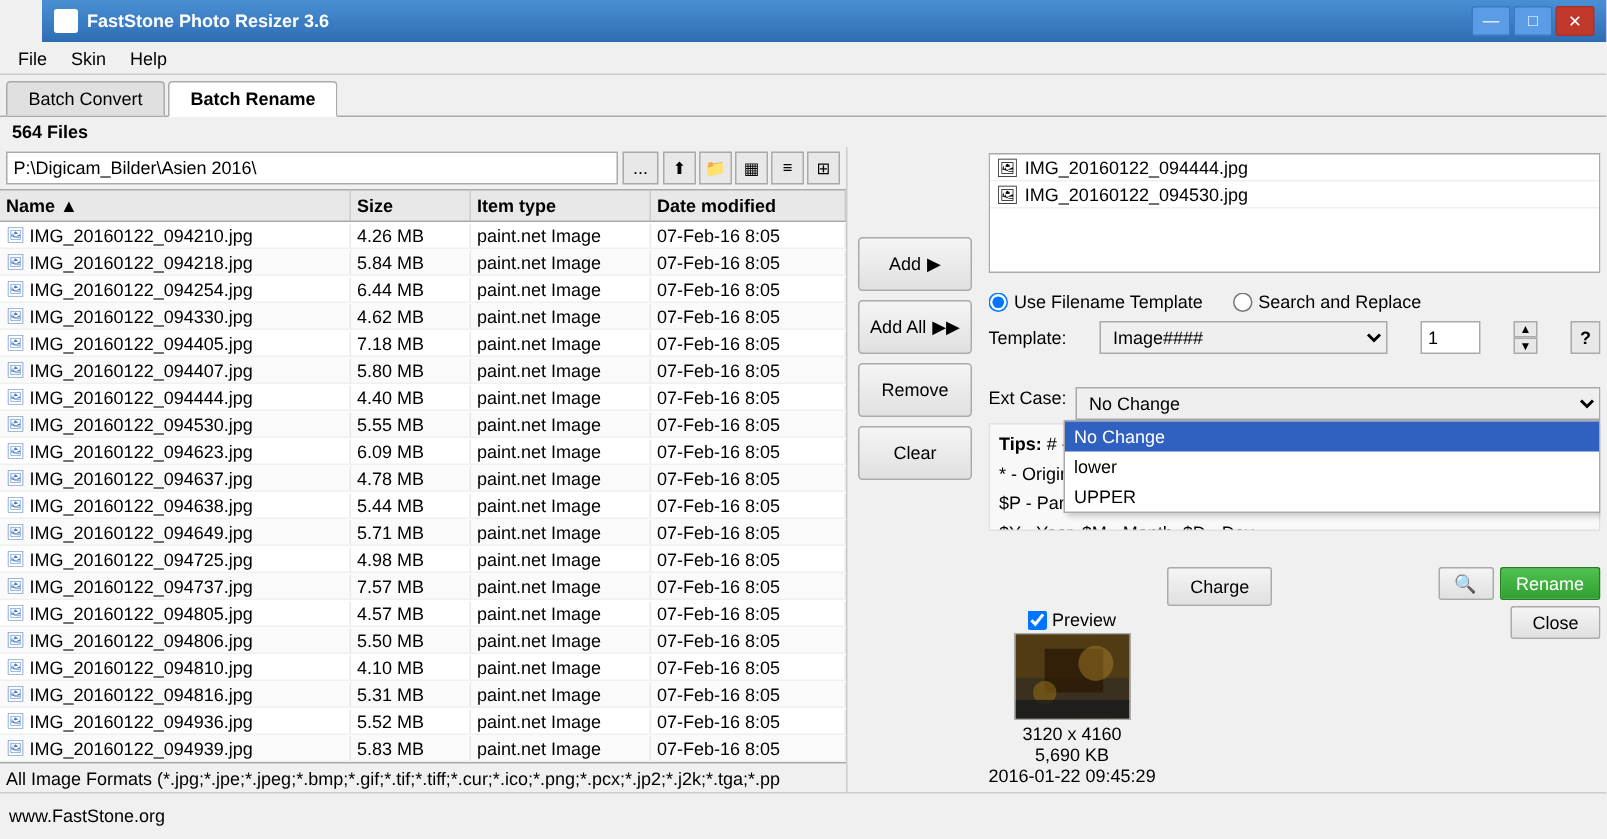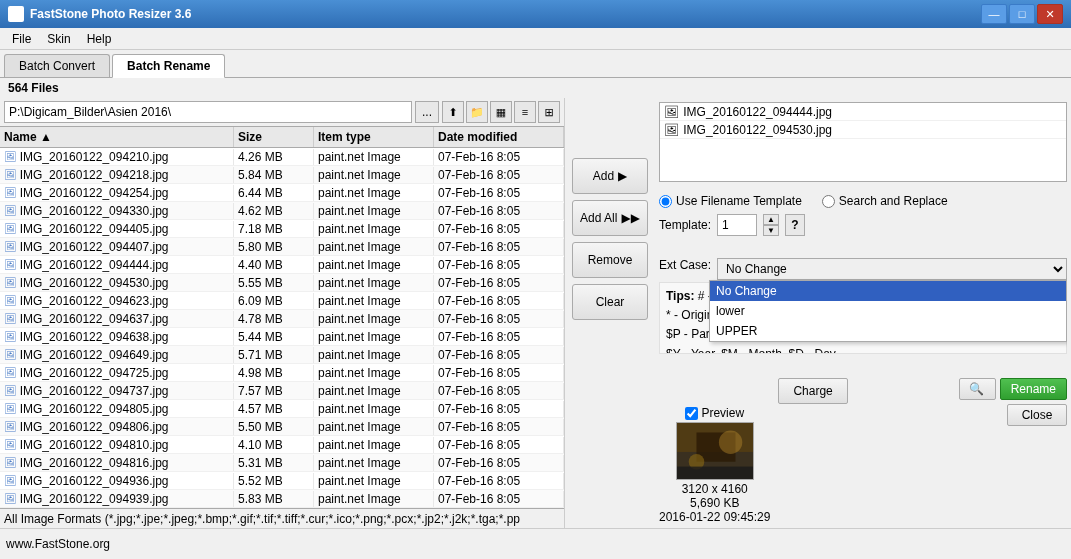--- a/index.html
+++ b/index.html
@@ -7,20 +7,21 @@
     
     
     .title-bar {
       background: linear-gradient(to bottom, #4a8fd4, #2e6db4);
       height: 28px;
       display: flex;
       align-items: center;
       padding: 4px 8px;
       color: white;
       user-select: none;
+      margin-left: 28px;
     }
     .title-bar-icon {
       width: 16px;
       height: 16px;
       margin-right: 6px;
       background: #fff;
       border-radius: 2px;
       display: flex; align-items: center; justify-content: center;
       font-size: 10px;
     }
@@ -280,21 +281,21 @@
       display: flex;
       align-items: center;
       gap: 4px;
       cursor: pointer;
     }
 
     
     .template-row {
       display: flex;
       align-items: center;
-      gap: 6px;
+      gap: 22px;
       margin-bottom: 4px;
     }
     .template-input {
       flex: 1;
       height: 22px;
       border: 1px solid #aaa;
       padding: 0 4px;
       font-size: 12px;
     }
     .template-num {
@@ -719,20 +720,23 @@
             <span>Use Filename Template</span>
           </label>
           <label class="radio-label">
             <input type="radio" name="rename-mode" style="">
             <span>Search and Replace</span>
           </label>
         </div>
 
         <div class="template-row">
           <span>Template:</span>
+          <select class="template-input" style="flex:1;">
+            <option>Image####</option>
+          </select>
           <input type="text" class="template-num" value="1" style="">
           <div class="spin-btns">
             <button class="spin-btn">▲</button>
             <button class="spin-btn">▼</button>
           </div>
           <button class="help-btn">?</button>
         </div>
 
         <div class="extcase-row">
           <span>Ext Case:</span>

